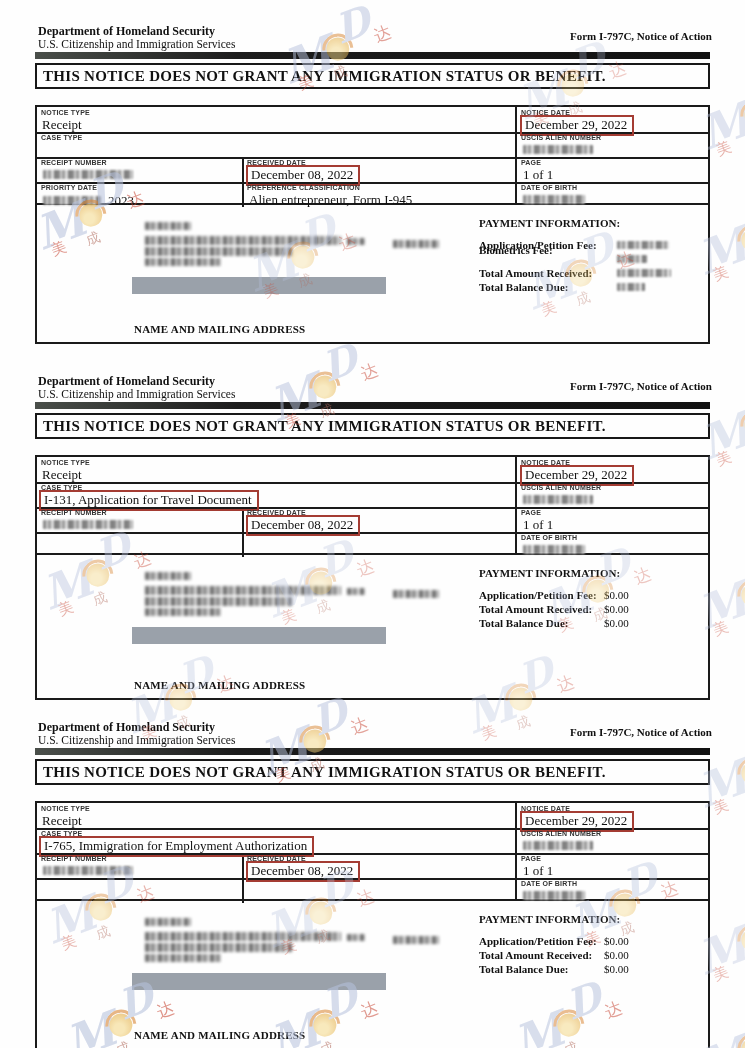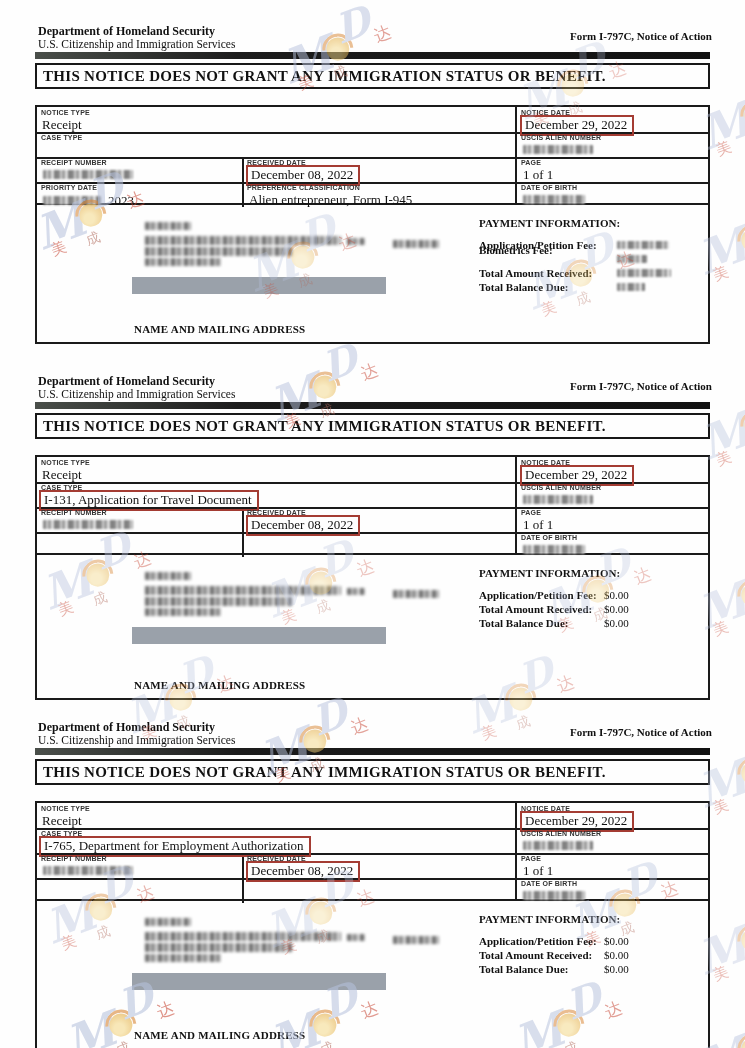--- a/index.html
+++ b/index.html
@@ -164,21 +164,21 @@
           <div class="hline" style="top: 25px;"></div>
           <div class="hline" style="top: 50px;"></div>
           <div class="hline" style="top: 75px;"></div>
           <div class="vline" style="left: 478px; top: 0px; height: 100%;"></div>
           <div class="vline" style="left: 205px; top: 50px; height: 50px;"></div>
           <div class="lbl" style="left: 4px; top: 2px;">NOTICE TYPE</div>
           <div class="val" style="left: 5px; top: 10px;">Receipt</div>
           <div class="lbl" style="left: 484px; top: 2px;">NOTICE DATE</div>
           <div class="val" style="left: 486px; top: 10px;"><span class="redbox">December 29, 2022</span></div>
           <div class="lbl" style="left: 4px; top: 27px;">CASE TYPE</div>
-          <div class="val" style="left: 5px; top: 35px;"><span class="redbox">I-765, Department for Employment Authorization</span></div>
+          <div class="val" style="left: 5px; top: 35px;"><span class="redbox">I-765, Immigration for Employment Authorization</span></div>
           <div class="lbl" style="left: 484px; top: 27px;">USCIS ALIEN NUMBER</div>
           <span class="redact" style="position: absolute; left: 486px; top: 38px; width: 70px; height: 9px;"></span>
           <div class="lbl" style="left: 4px; top: 52px;">RECEIPT NUMBER</div>
           <span class="redact" style="position: absolute; left: 6px; top: 63px; width: 90px; height: 9px;"></span>
           <div class="lbl" style="left: 210px; top: 52px;">RECEIVED DATE</div>
           <div class="val" style="left: 212px; top: 60px;"><span class="redbox">December 08, 2022</span></div>
           <div class="lbl" style="left: 484px; top: 52px;">PAGE</div>
           <div class="val" style="left: 486px; top: 60px;">1 of 1</div>
           <div class="lbl" style="left: 484px; top: 77px;">DATE OF BIRTH</div>
           <span class="redact" style="position: absolute; left: 486px; top: 88px; width: 62px; height: 9px;"></span>

